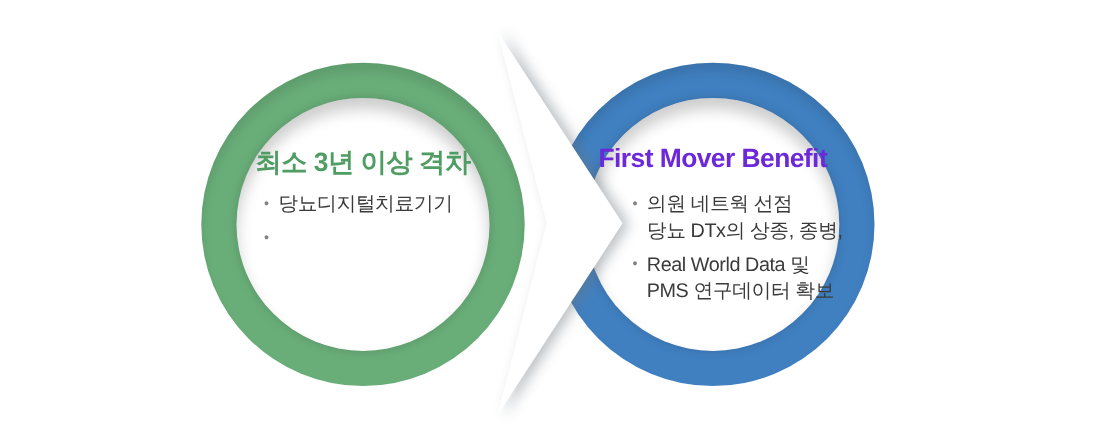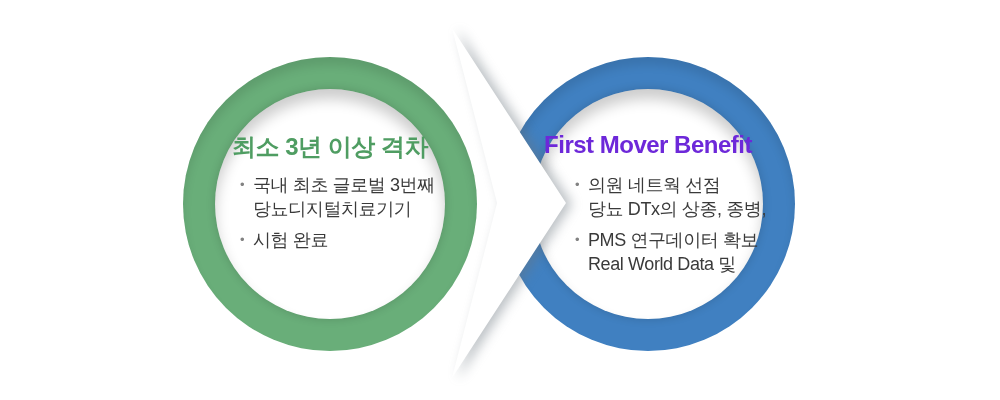--- a/index.html
+++ b/index.html
@@ -60,43 +60,41 @@
     <svg width="190" height="400" viewBox="0 0 190 400" xmlns="http://www.w3.org/2000/svg">
       <polygon points="32,28 146,203 32,378 77,203" fill="#ffffff"></polygon>
     </svg>
   </div>
 
   <div class="circle-title green-t">최소 3년 이상 격차</div>
   <div class="bullets green-b">
     <div class="bullet">
       <span class="dot">•</span>
       <span class="lines">
-        <span>국내 최초 글로벌 3번째</span>
         <span>당뇨디지털치료기기</span>
       </span>
     </div>
     <div class="bullet">
       <span class="dot">•</span>
       <span class="lines">
-        <span>시험 완료</span>
       </span>
     </div>
   </div>
 
   <div class="circle-title blue-t">First Mover Benefit</div>
   <div class="bullets blue-b">
     <div class="bullet">
       <span class="dot">•</span>
       <span class="lines">
         <span>의원 네트웍 선점</span>
         <span>당뇨 DTx의 상종, 종병,</span>
       </span>
     </div>
     <div class="bullet">
       <span class="dot">•</span>
       <span class="lines">
+        <span>Real World Data 및</span>
         <span>PMS 연구데이터 확보</span>
-        <span>Real World Data 및</span>
       </span>
     </div>
   </div>
 
 </div>
 
 </body></html>

